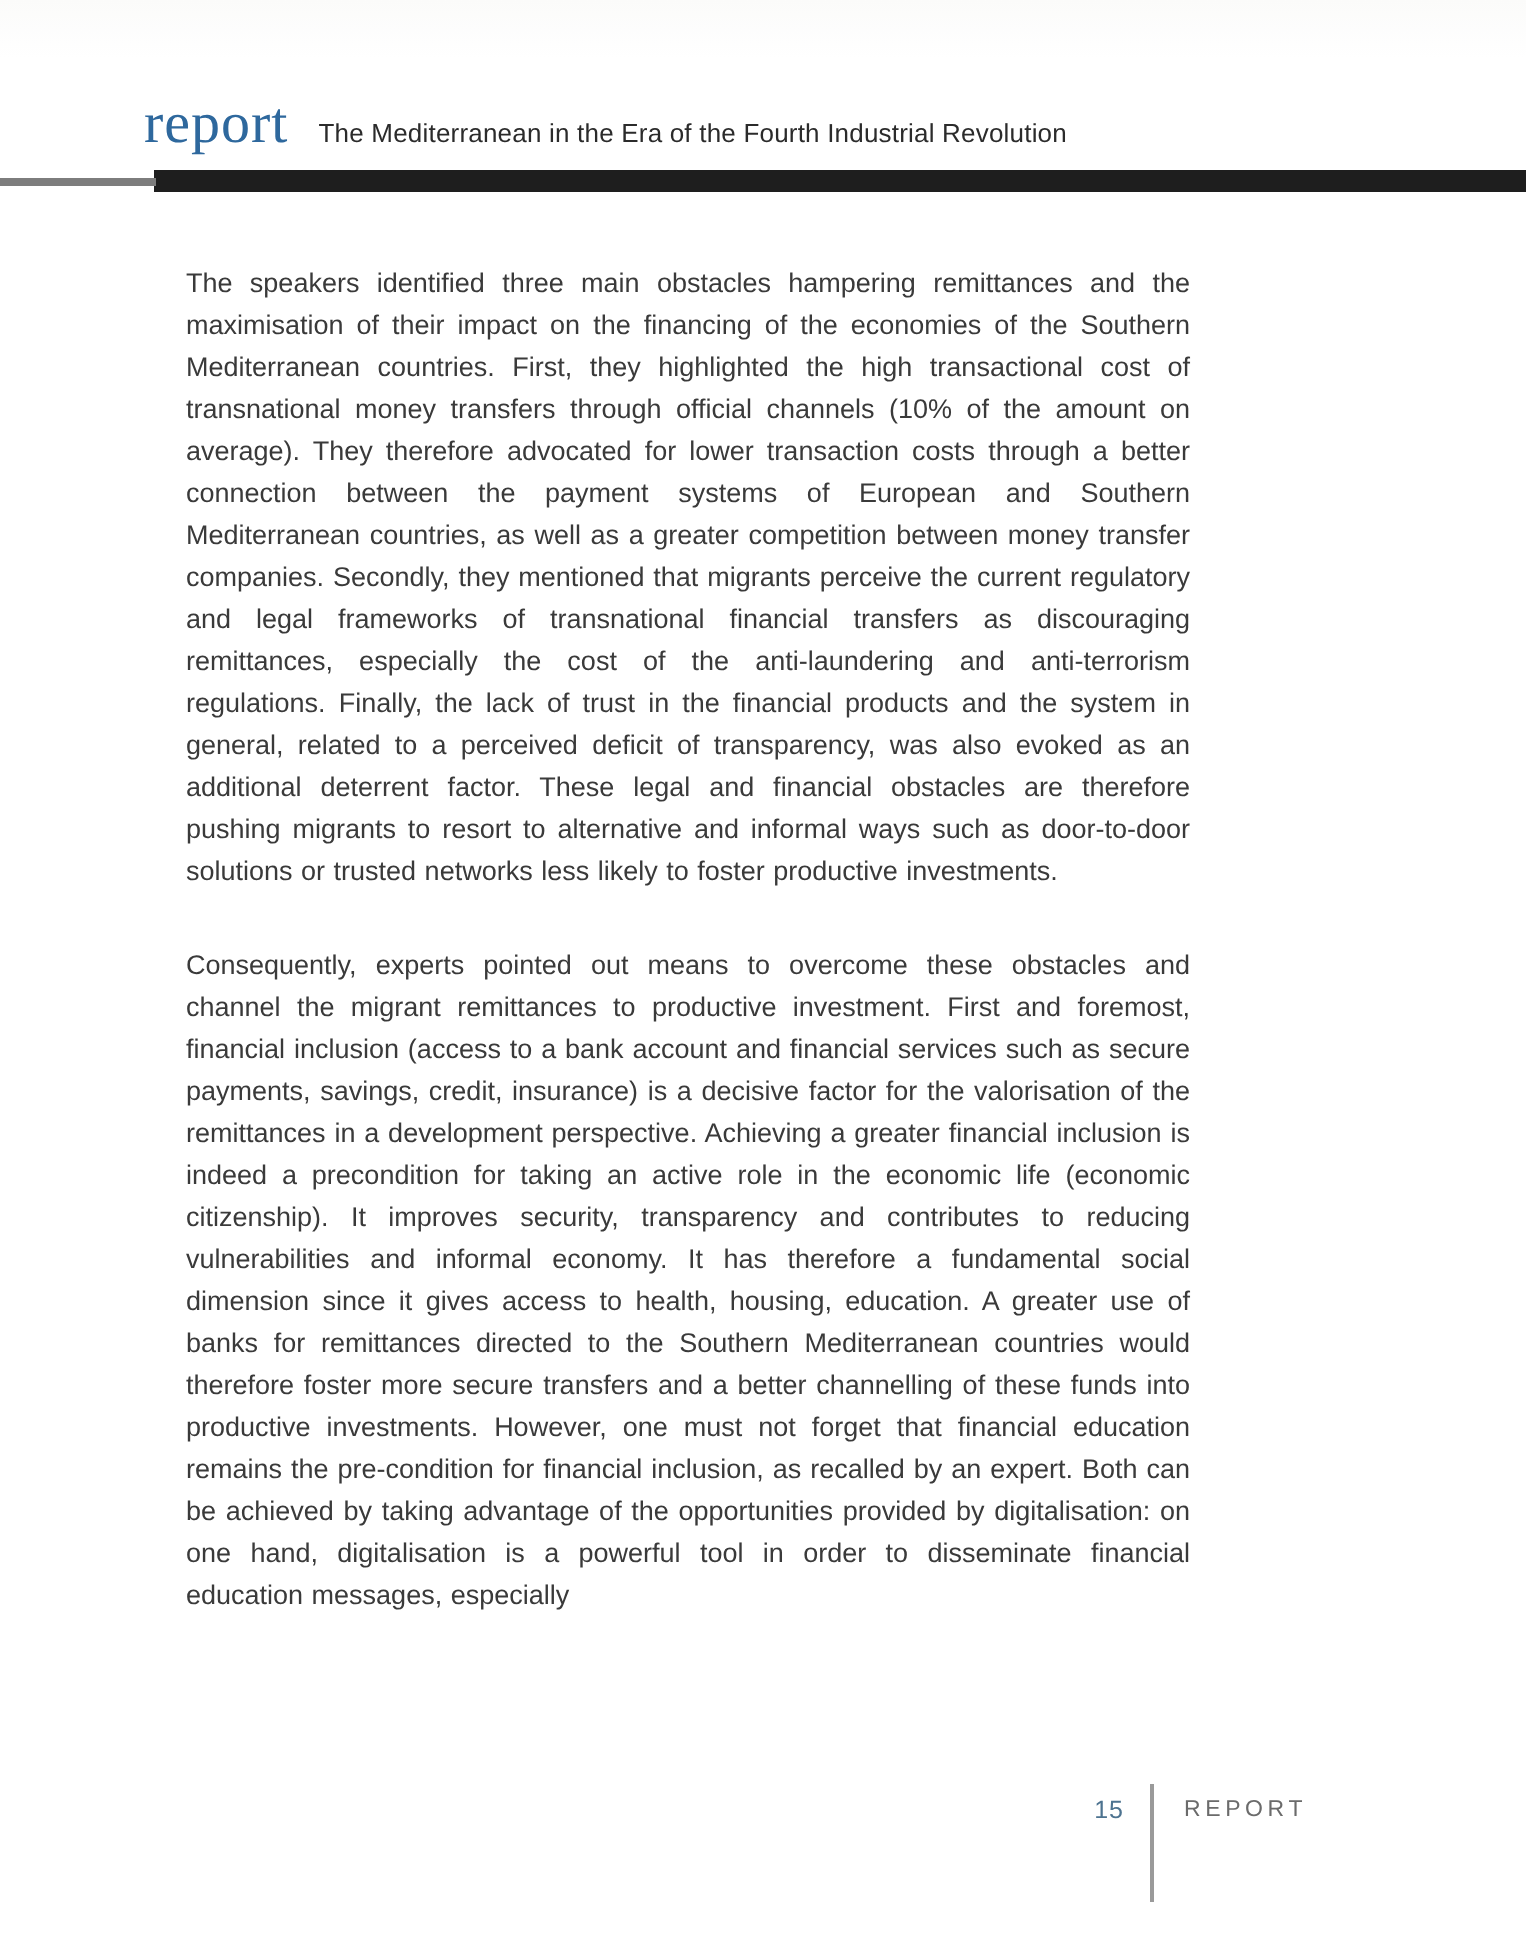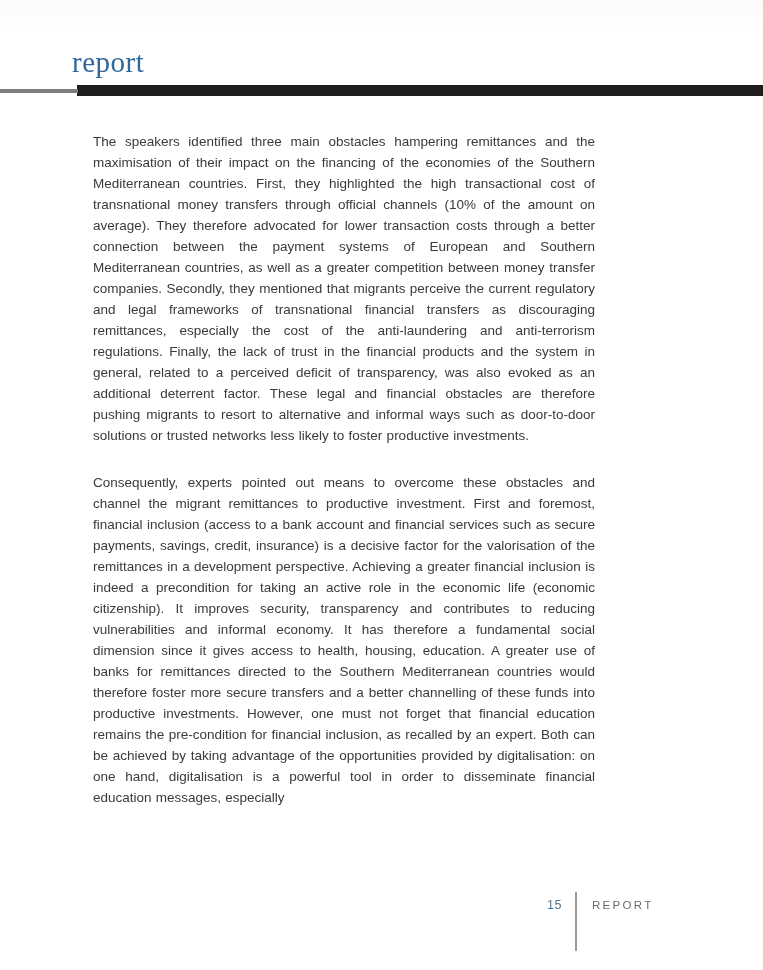--- a/index.html
+++ b/index.html
@@ -114,20 +114,21 @@
     letter-spacing: 2.3px;
   }
 </style>
 </head>
 <body>
 
 <div class="page">
 
   <div class="header">
     <span class="logo">report</span>
+    <span class="doc-title">The Mediterranean in the Era of the Fourth Industrial Revolution</span>
   </div>
 
   <div class="rule-black"></div>
   <div class="rule-gray"></div>
 
   <div class="text-block">
     <p class="para">The speakers identified three main obstacles hampering remittances and the maximisation of their impact on the financing of the economies of the Southern Mediterranean countries. First, they highlighted the high transactional cost of transnational money transfers through official channels (10% of the amount on average). They therefore advocated for lower transaction costs through a better connection between the payment systems of European and Southern Mediterranean countries, as well as a greater competition between money transfer companies. Secondly, they mentioned that migrants perceive the current regulatory and legal frameworks of transnational financial transfers as discouraging remittances, especially the cost of the anti-laundering and anti-terrorism regulations. Finally, the lack of trust in the financial products and the system in general, related to a perceived deficit of transparency, was also evoked as an additional deterrent factor. These legal and financial obstacles are therefore pushing migrants to resort to alternative and informal ways such as door-to-door solutions or trusted networks less likely to foster productive investments.</p>
     <p class="para">Consequently, experts pointed out means to overcome these obstacles and channel the migrant remittances to productive investment. First and foremost, financial inclusion (access to a bank account and financial services such as secure payments, savings, credit, insurance) is a decisive factor for the valorisation of the remittances in a development perspective. Achieving a greater financial inclusion is indeed a precondition for taking an active role in the economic life (economic citizenship). It improves security, transparency and contributes to reducing vulnerabilities and informal economy. It has therefore a fundamental social dimension since it gives access to health, housing, education. A greater use of banks for remittances directed to the Southern Mediterranean countries would therefore foster more secure transfers and a better channelling of these funds into productive investments. However, one must not forget that financial education remains the pre-condition for financial inclusion, as recalled by an expert. Both can be achieved by taking advantage of the opportunities provided by digitalisation: on one hand, digitalisation is a powerful tool in order to disseminate financial education messages, especially</p>
   </div>
 

